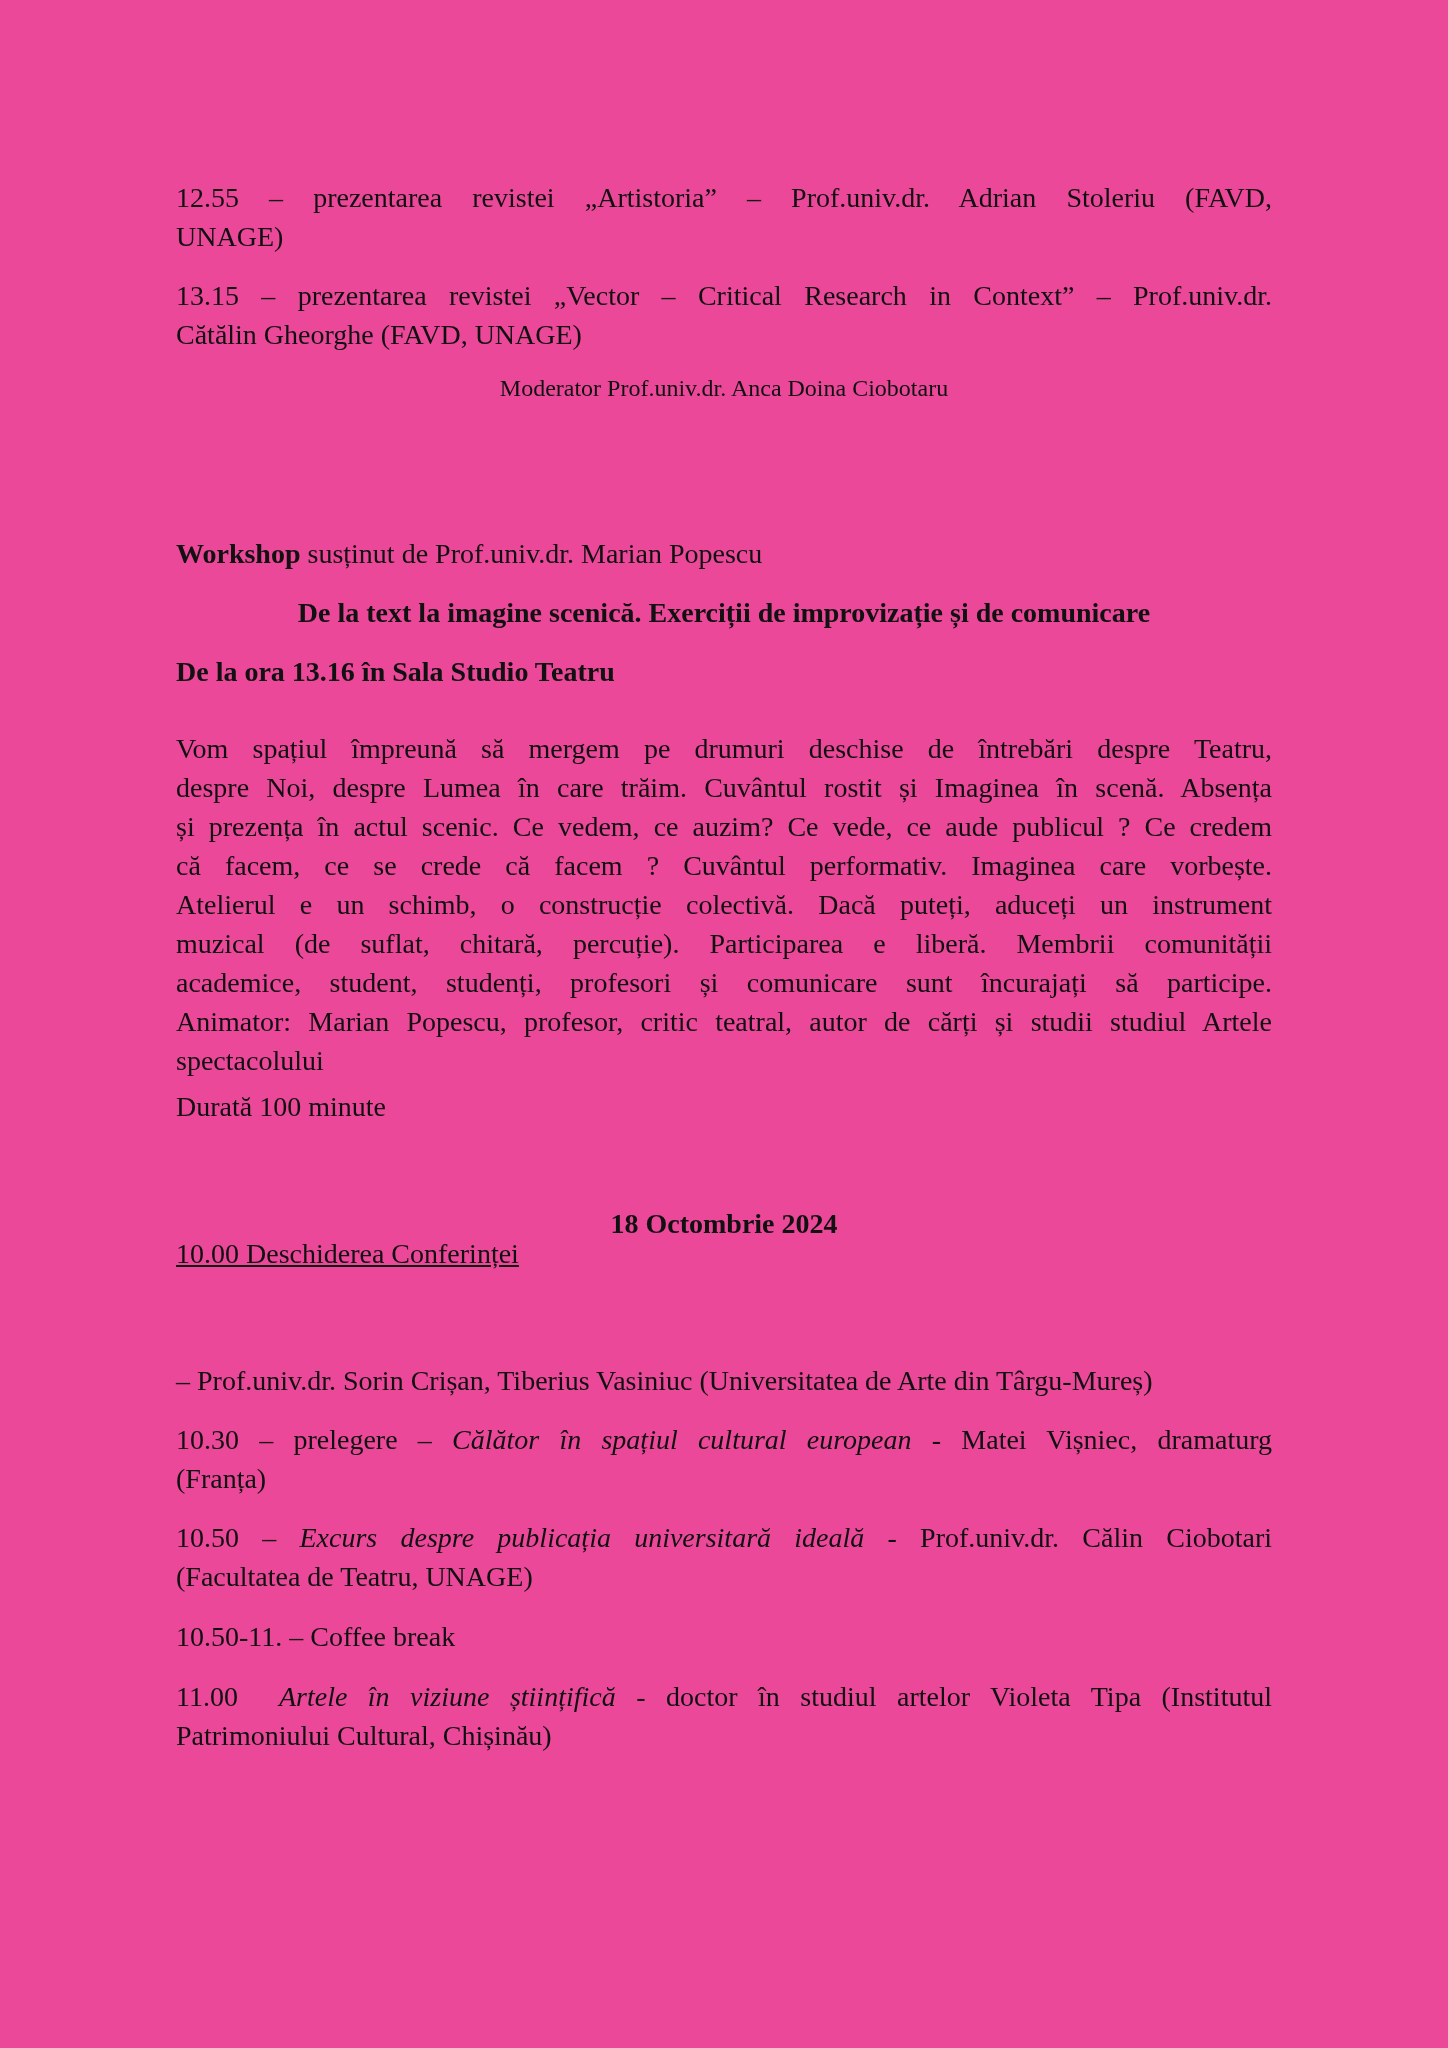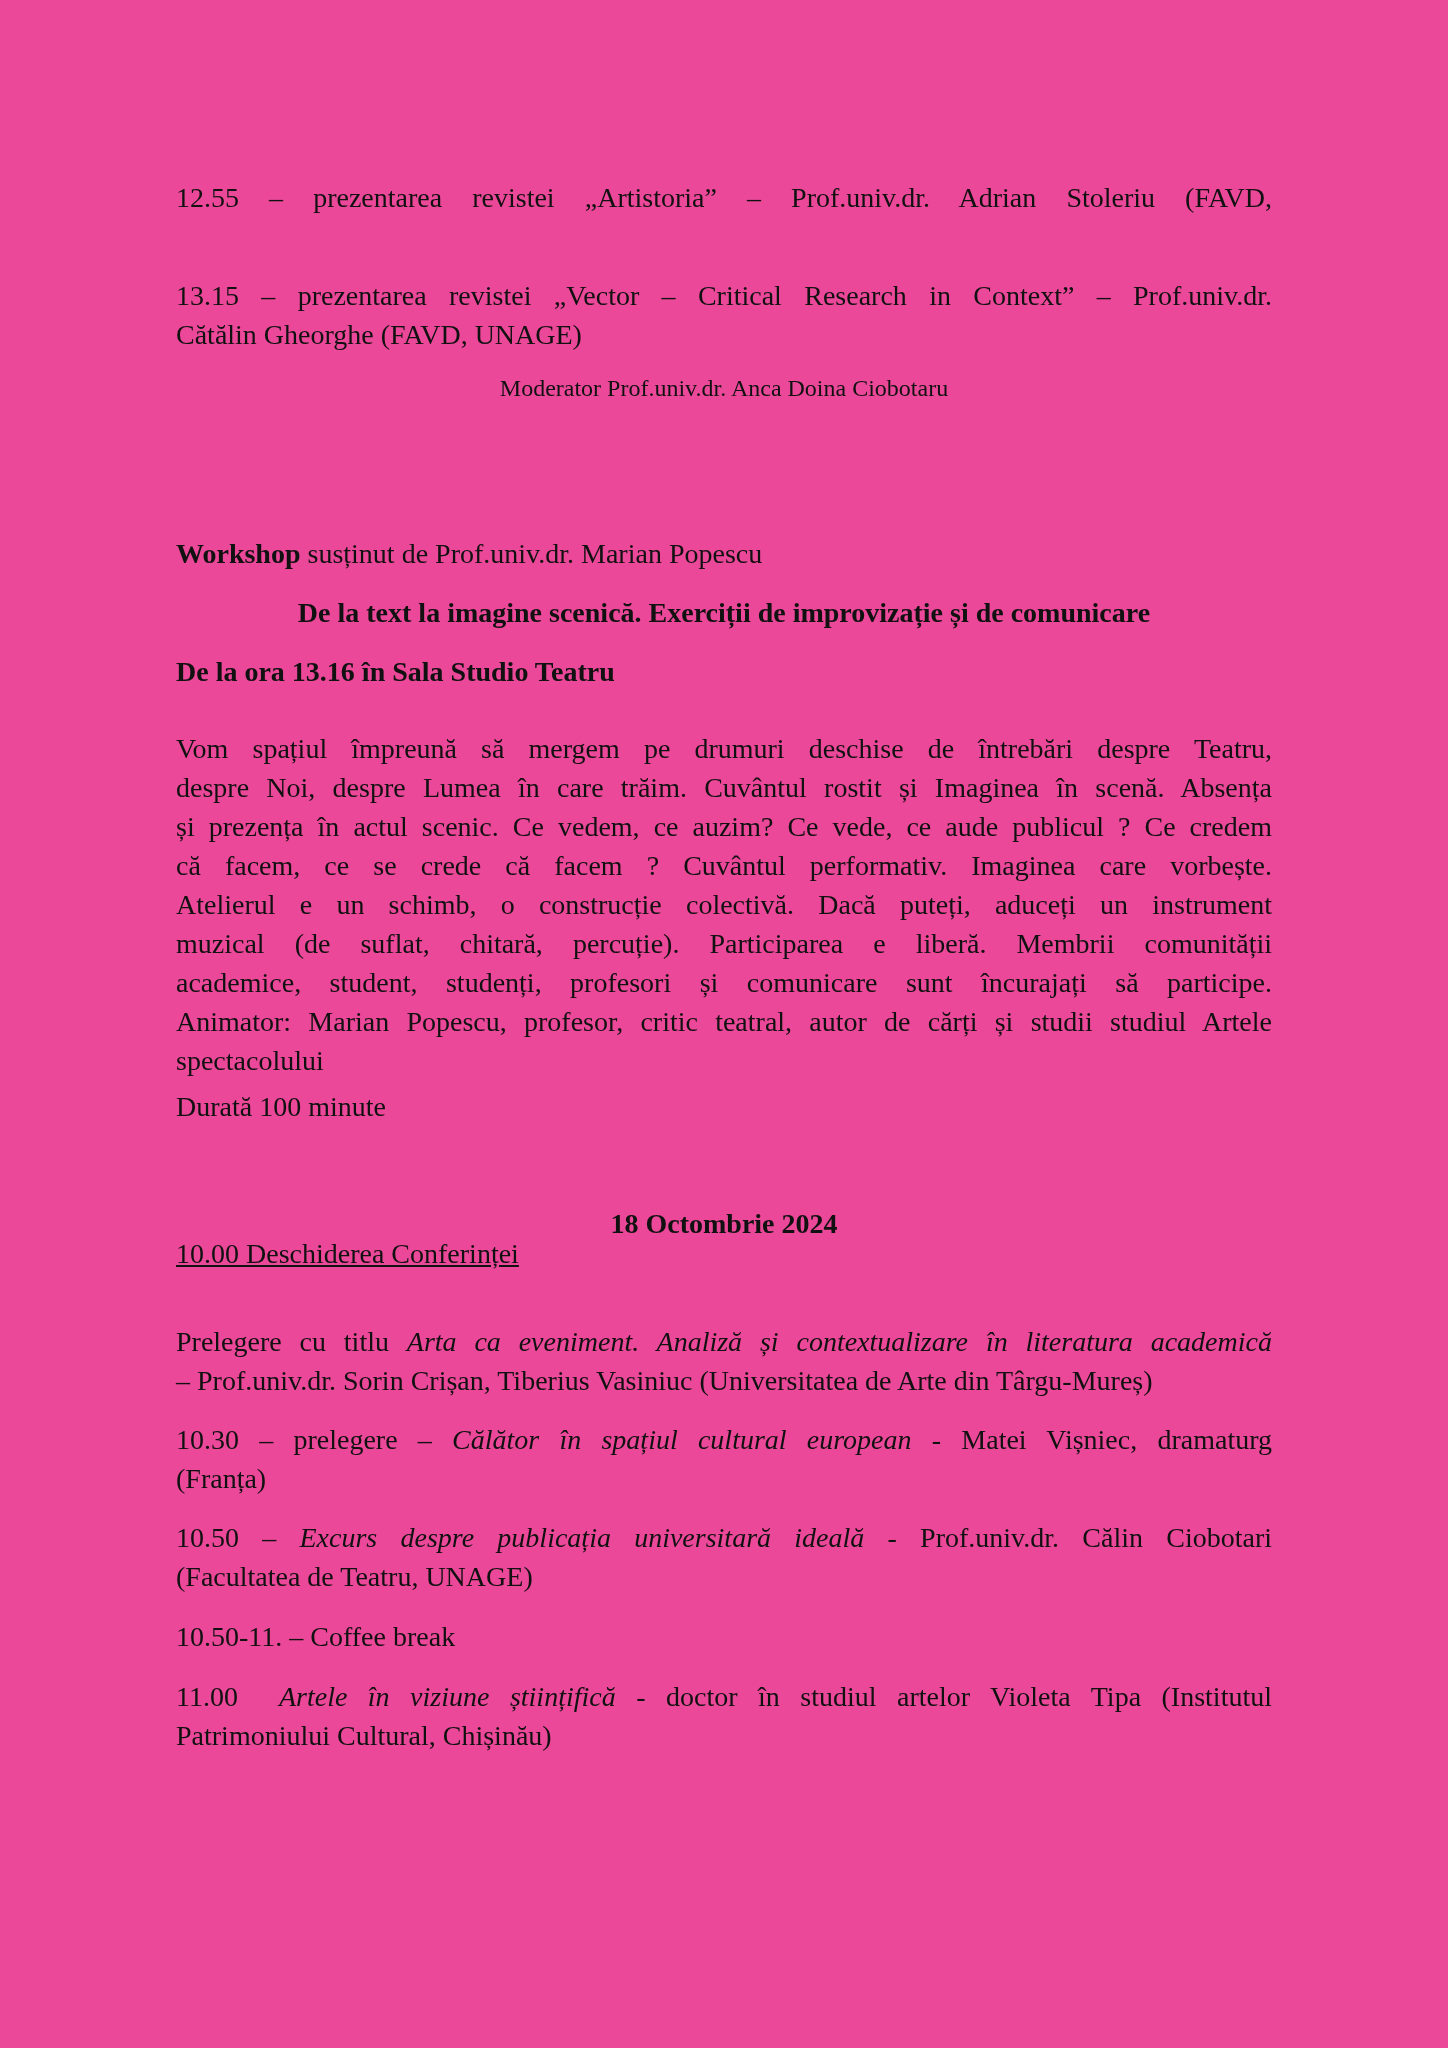--- a/index.html
+++ b/index.html
@@ -19,20 +19,21 @@
   .i { font-style: italic; }
   .small { font-size: 24px; line-height: 32px; }
   .justify-all { text-align: justify; text-align-last: justify; }
 </style>
 </head>
 <body>
 
 <div class="page">
 
   <p class="p justify-all" style="top:178px;">12.55 – prezentarea revistei „Artistoria” – Prof.univ.dr. Adrian Stoleriu (FAVD,</p>
+  <p class="p" style="top:217px;">UNAGE)</p>
 
   <p class="p justify-all" style="top:276px;">13.15 – prezentarea revistei „Vector – Critical Research in Context” – Prof.univ.dr.</p>
   <p class="p center small" style="top:372px;">Moderator Prof.univ.dr. Anca Doina Ciobotaru</p>
 
   <p class="p" style="top:315px;">Cătălin Gheorghe (FAVD, UNAGE)</p>
 
   <p class="p" style="top:534px;"><span class="b">Workshop</span><span> susținut de Prof.univ.dr. Marian Popescu</span></p>
 
   <p class="p center b" style="top:593px;">De la text la imagine scenică. Exerciții de improvizație și de comunicare</p>
 
@@ -49,21 +50,20 @@
     <p class="p justify-all" style="top:1002px;">Animator: Marian Popescu, profesor, critic teatral, autor de cărți și studii studiul Artele</p>
     <p class="p" style="top:1041px;">spectacolului</p>
   </div>
 
   <p class="p" style="top:1087px;">Durată 100 minute</p>
 
   <p class="p center b" style="top:1204px;">18 Octombrie 2024</p>
 
   <p class="p" style="top:1234px;text-decoration:underline;">10.00 Deschiderea Conferinței</p>
 
-  <p class="p justify-all" style="top:1322px;"><span>Prelegere cu titlu </span><span class="i">Arta ca eveniment. Analiză și contextualizare în literatura academică</span></p>
   <p class="p" style="top:1361px;">– Prof.univ.dr. Sorin Crișan, Tiberius Vasiniuc (Universitatea de Arte din Târgu-Mureș)</p>
 
   <p class="p justify-all" style="top:1420px;"><span>10.30 – prelegere – </span><span class="i">Călător în spațiul cultural european</span><span> -  Matei Vișniec, dramaturg</span></p>
   <p class="p" style="top:1459px;">(Franța)</p>
 
   <p class="p justify-all" style="top:1518px;"><span>10.50 – </span><span class="i">Excurs despre publicația universitară ideală</span><span> - Prof.univ.dr. Călin Ciobotari</span></p>
   <p class="p" style="top:1557px;">(Facultatea de Teatru, UNAGE)</p>
 
   <p class="p" style="top:1617px;">10.50-11. – Coffee break</p>
 

